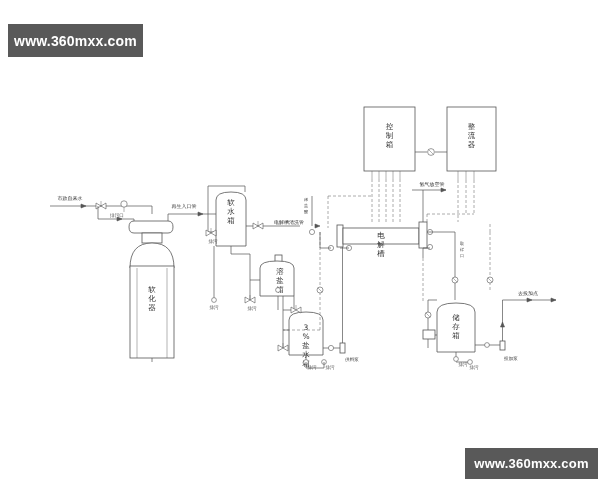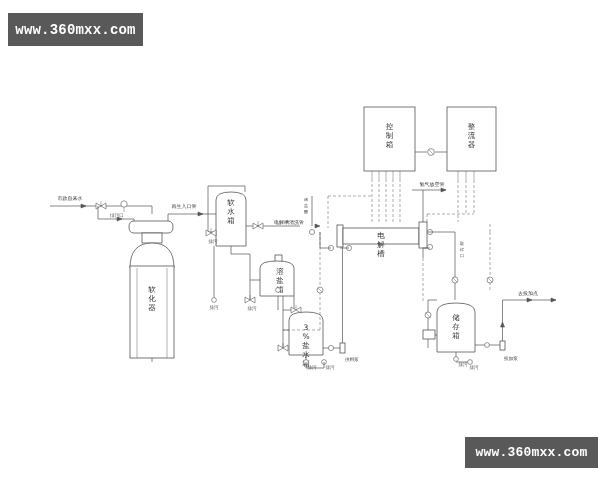--- a/index.html
+++ b/index.html
@@ -20,27 +20,28 @@
     position: absolute;
     left: 0;
     top: 0;
     width: 600px;
     height: 480px;
   }
   .watermark {
     position: absolute;
     background: #595959;
     color: #ffffff;
-    font-family: Liberation Mono, monospace;
+    font-family: Liberation Sans, sans-serif;
     font-weight: bold;
     display: flex;
     align-items: center;
     justify-content: center;
     letter-spacing: 0.2px;
     user-select: none;
+    margin-top: 11px;
   }
   #watermark-top {
     left: 8px;
     top: 13px;
     width: 135px;
     height: 33px;
     font-size: 14px;
   }
   #watermark-bottom {
     left: 465px;

